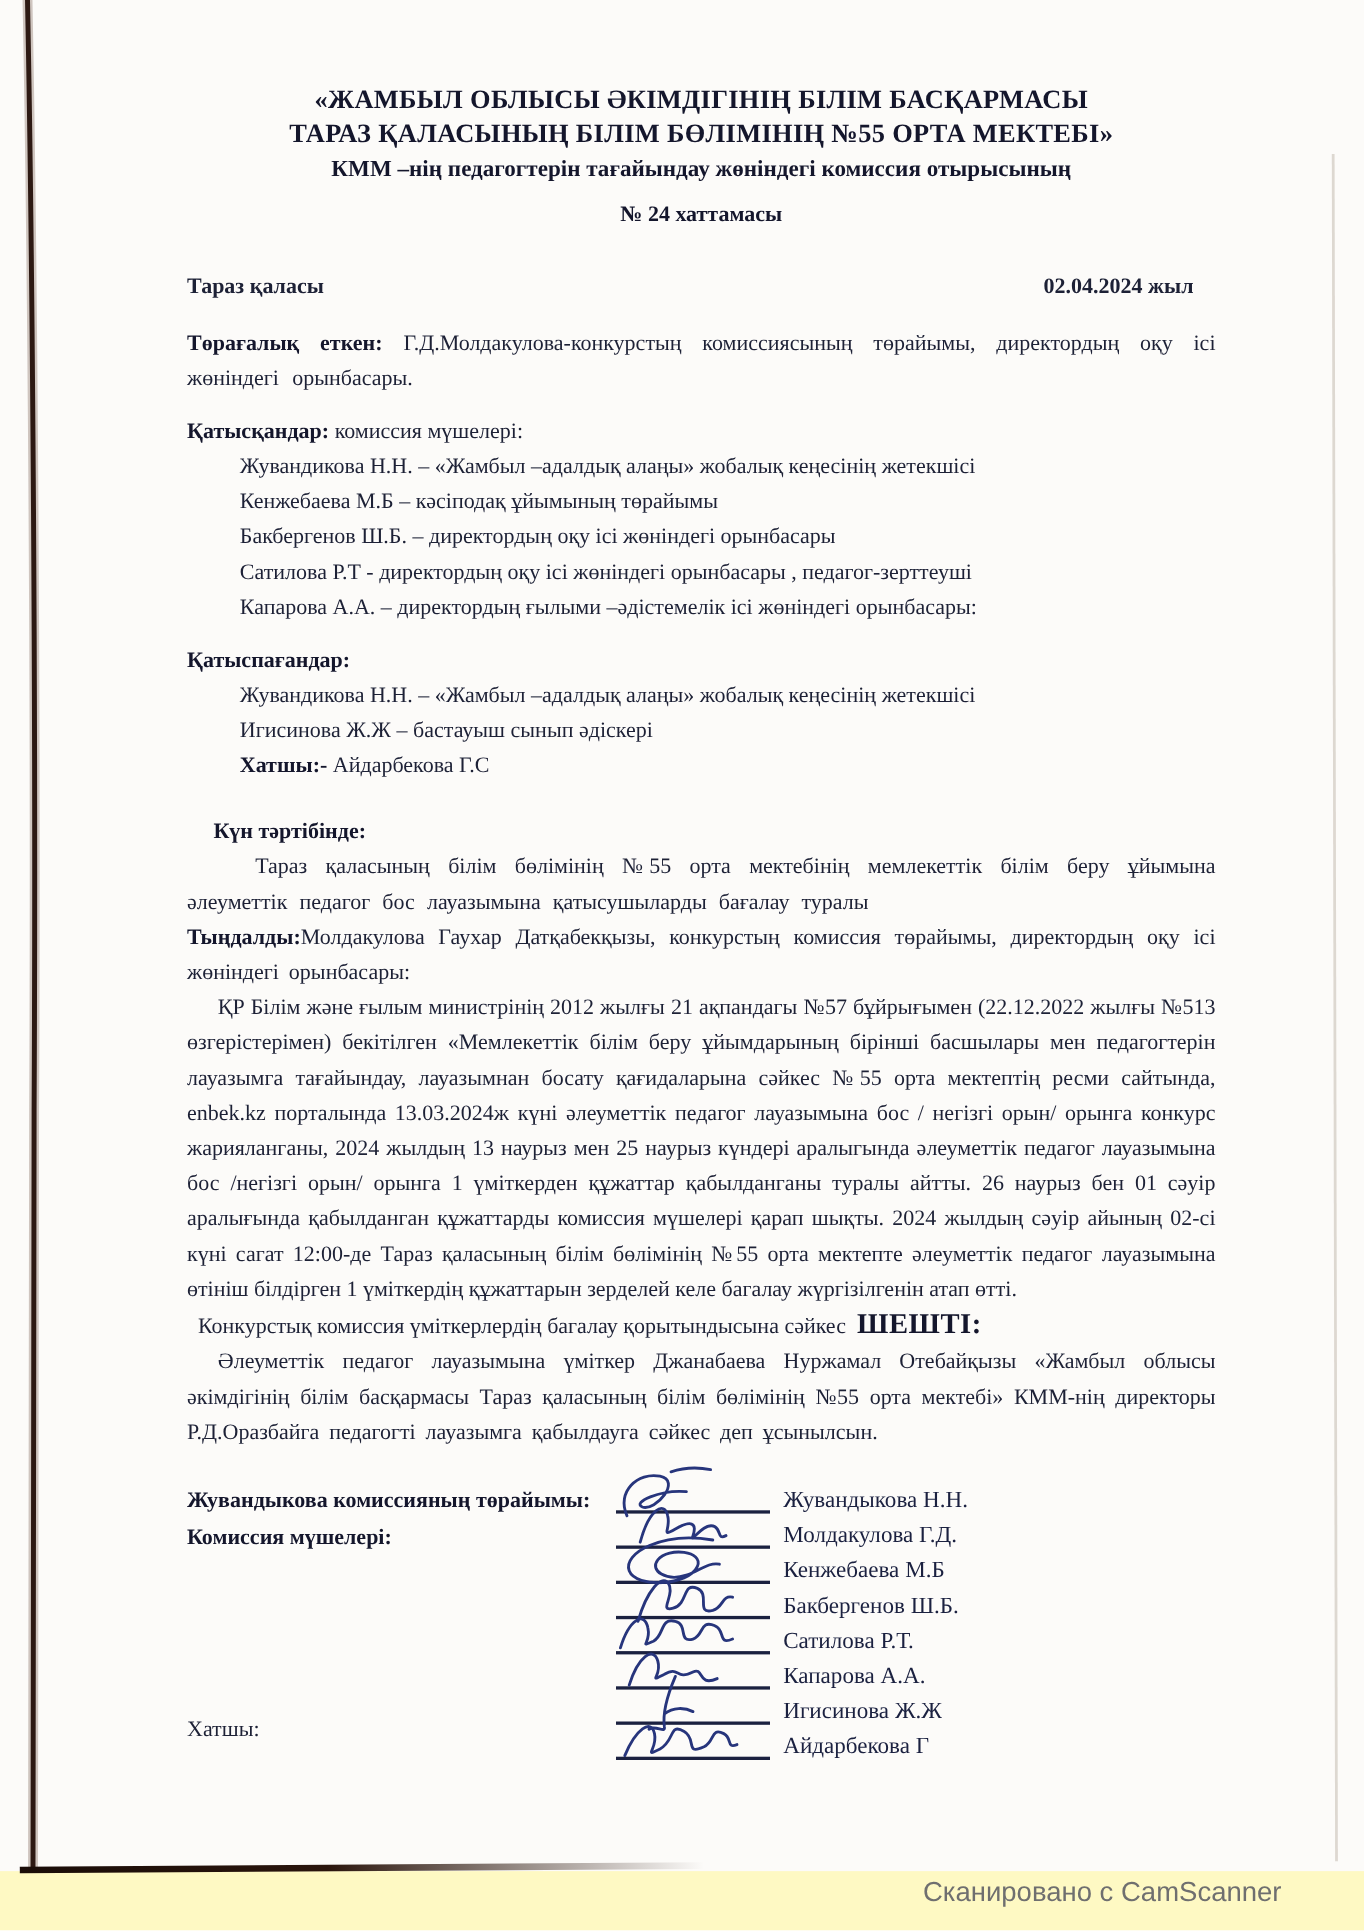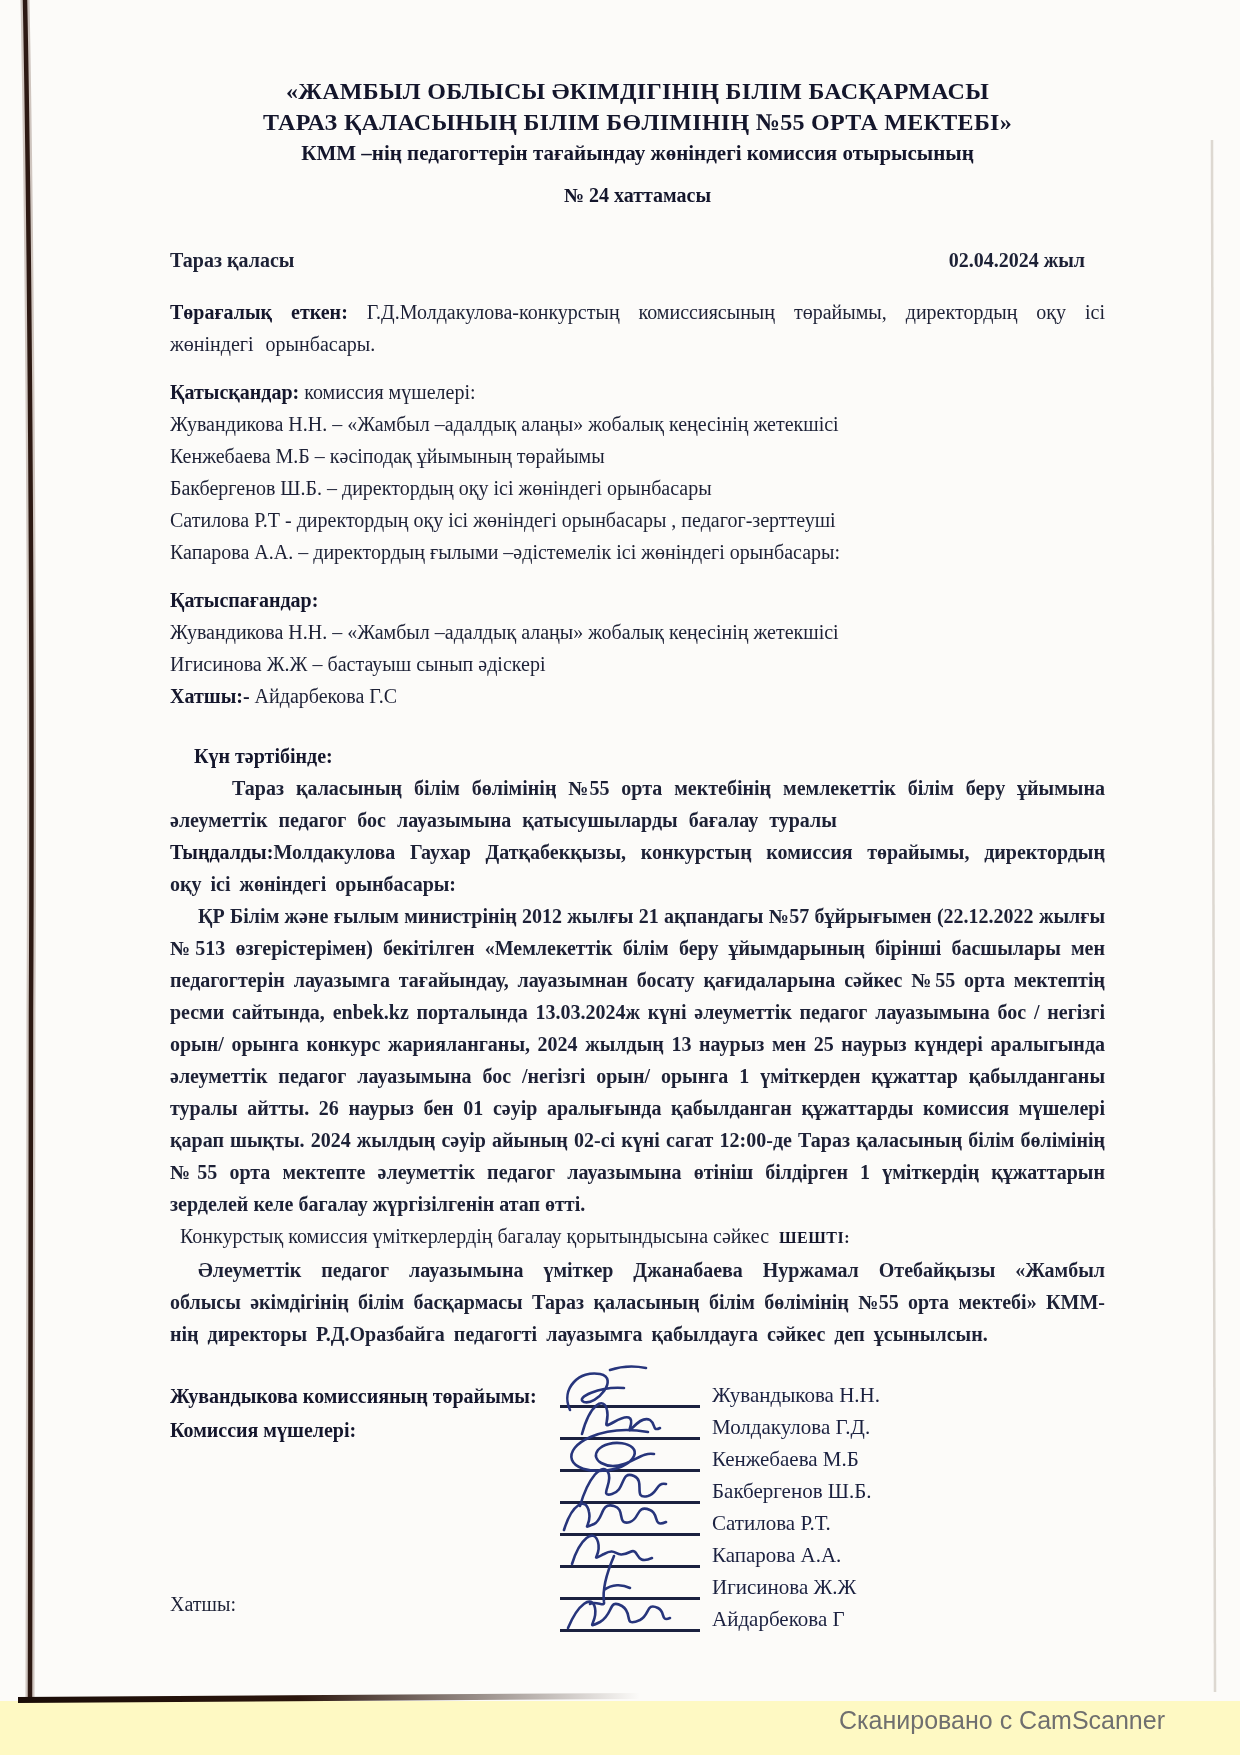--- a/index.html
+++ b/index.html
@@ -12,28 +12,28 @@
   .title-block{padding-top:76px;text-align:center;font-weight:bold;color:#14162c;}
   .t-big{font-size:24px;line-height:31px;letter-spacing:.3px;}
   .t-mid{font-size:21px;line-height:30px;}
   .t-sm{font-size:20px;line-height:30px;margin-top:12px;}
   .meta-row{display:flex;justify-content:space-between;margin-top:34px;font-weight:bold;}
   .meta-row span{white-space:nowrap;}
   .meta-date{margin-right:20px;}
   p{margin:0;}
   .chair-para{margin-top:20px;text-align:justify;word-spacing:7px;}
   .sec-label{margin-top:16px;}
-  .list div{white-space:nowrap;}
+  .list div{white-space:nowrap;margin-left:48px;}
   .agenda-label{margin-top:28px;margin-left:24px;}
-  .para-justify{text-align:justify;font-weight:bold;}
+  .para-justify{text-align:justify;}
   .indent-lg{text-indent:62px;word-spacing:6px;}
   .indent-sm{text-indent:28px;}
   .word-wide{word-spacing:4px;}
   .decision-intro{text-indent:10px;}
-  .decision-label{font-size:16px;letter-spacing:.5px;}
+  .decision-label{font-size:26px;letter-spacing:.5px;}
   .sig-section{position:relative;margin-top:26px;height:270px;}
   .sig-label{position:absolute;left:0;}
   .sig-label-chair{top:4px;}
   .sig-label-members{top:38px;}
   .sig-label-secretary{top:212px;}
   .sig-rows{position:absolute;left:390px;top:0;}
   .sig-row{height:32px;display:flex;align-items:flex-end;}
   .sig-line{position:relative;display:inline-block;width:140px;height:24px;
             border-bottom:3px solid #1b2140;}
   .sig-line svg{position:absolute;left:-8px;bottom:-13px;width:150px;height:60px;overflow:visible;}

